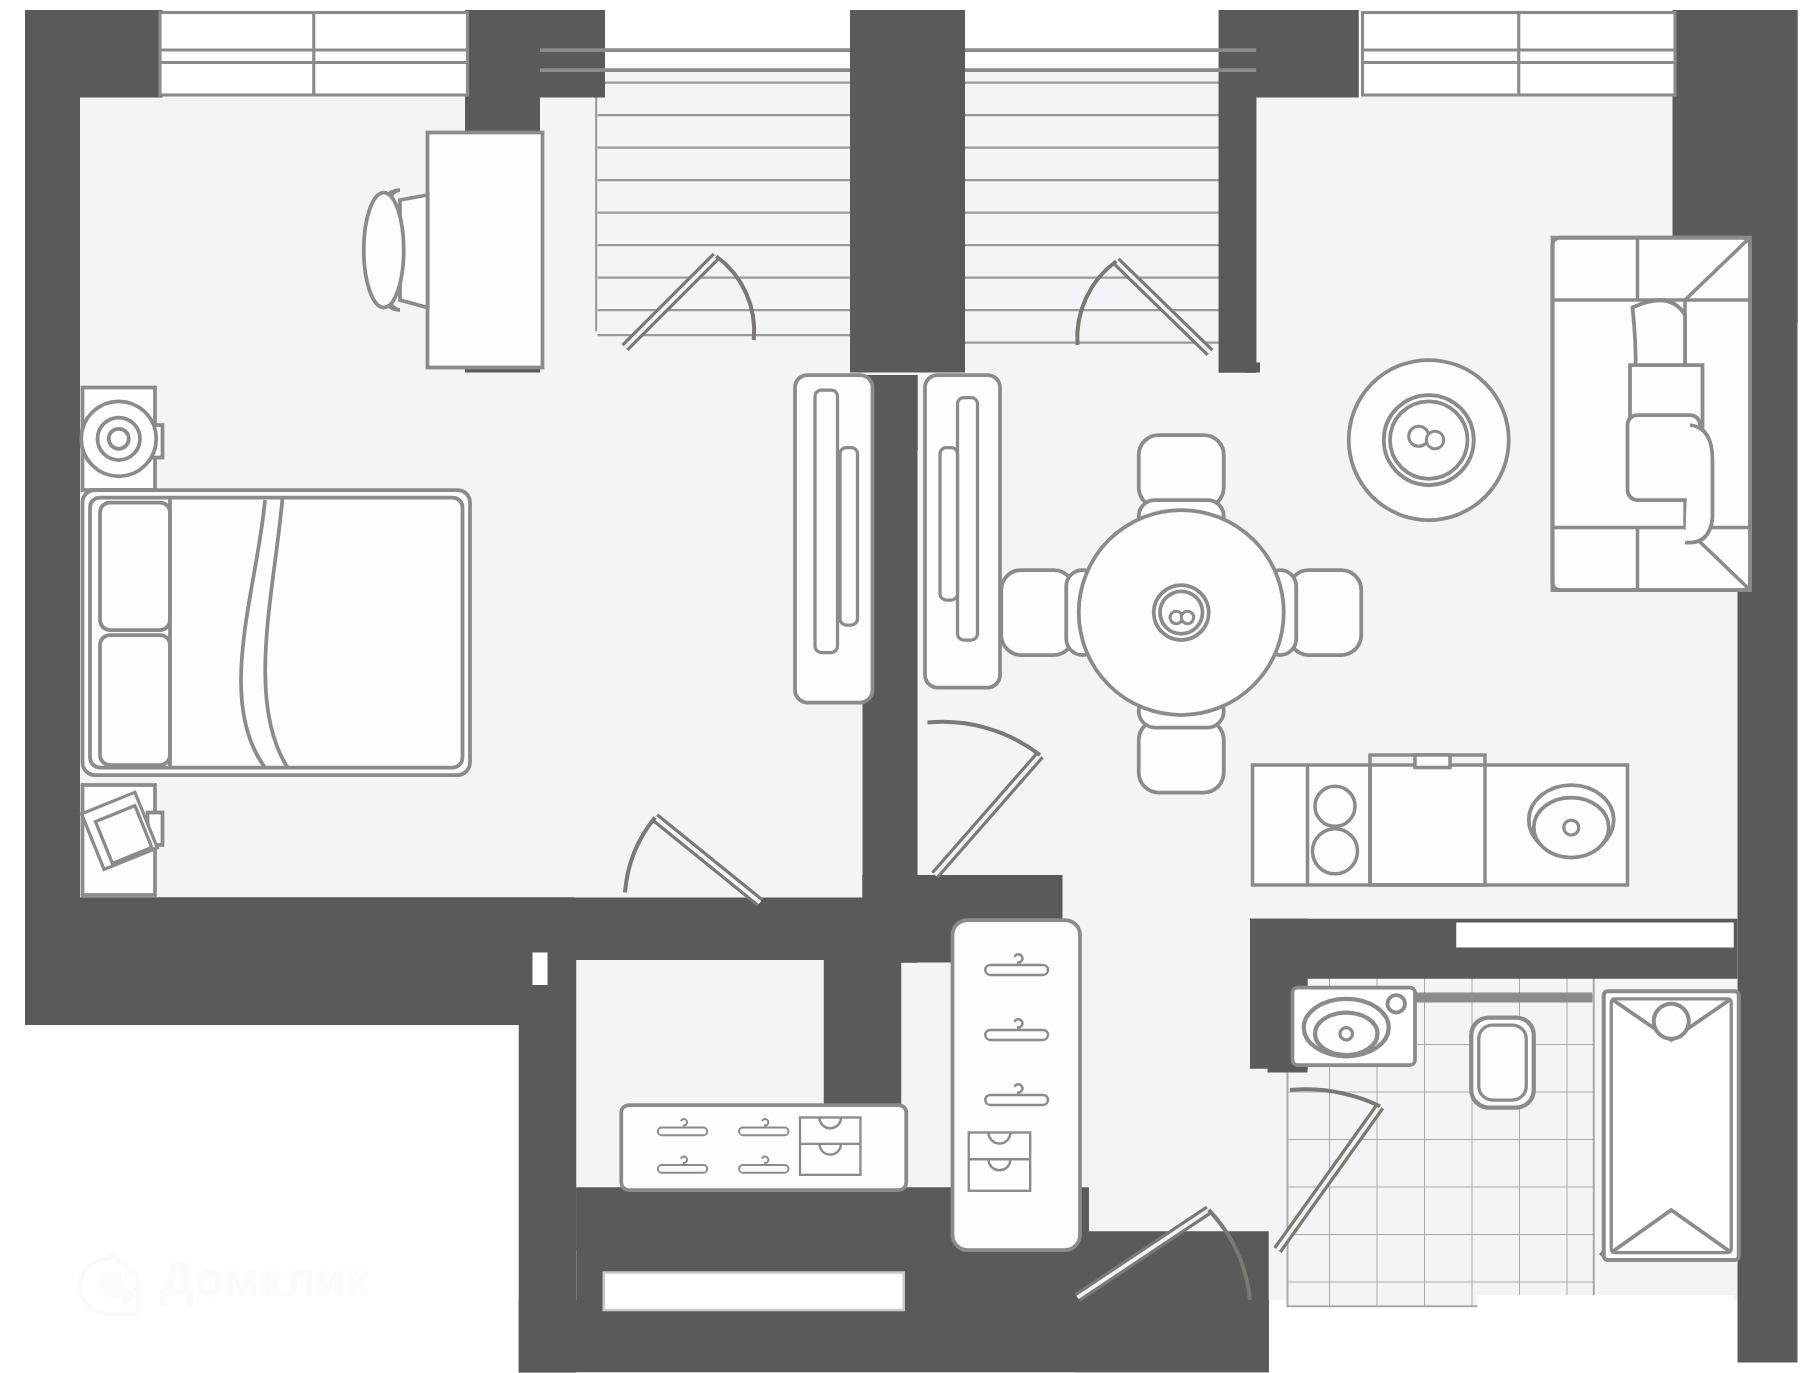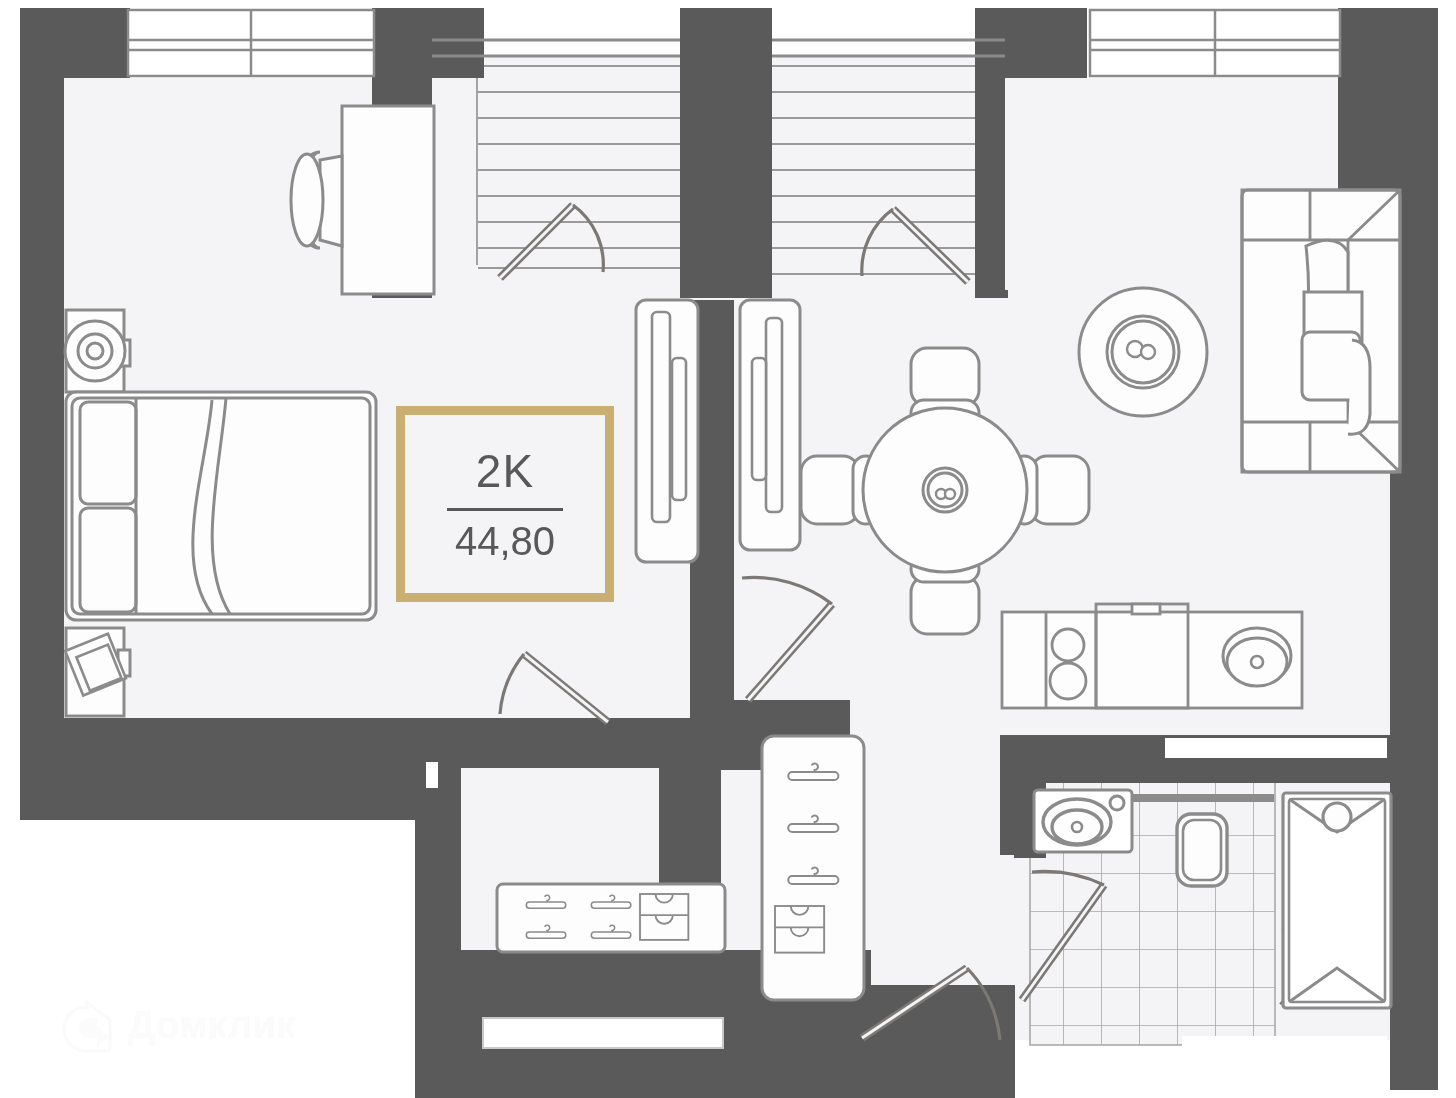--- a/index.html
+++ b/index.html
@@ -365,25 +365,20 @@
       <g>
         <rect x="1283" y="793" width="108" height="215" rx="3" fill="#ffffff" stroke-width="3.2"></rect>
         <rect x="1289" y="799" width="96" height="203" rx="3" fill="none" stroke-width="2.6"></rect>
         <path d="M1289 799 L1337 832 L1385 799" fill="none" stroke-width="3"></path>
         <circle cx="1337" cy="817" r="14" stroke-width="3.2"></circle>
         <path d="M1289 1002 L1337 968 L1385 1002" fill="none" stroke-width="3"></path>
       </g>
     </g>
   </svg>
 
-  <div class="badge">
-    <div class="rooms">2K</div>
-    <div class="rule"></div>
-    <div class="area">44,80</div>
-  </div>
 
   <div class="wm">
     <svg width="58" height="58" viewBox="0 0 58 58">
       <path d="M29 5 L54 24 V52 a3 3 0 0 1 -3 3 H30 a22 22 0 0 1 0 -44 h3" fill="none" stroke="#fafafa" stroke-width="3.2" stroke-linejoin="round"></path>
       <path d="M33 22 a10 10 0 1 0 0 20 h8 V22 Z" fill="#fafafa" opacity="0.85"></path>
       <path d="M41 30 L52 41 L41 52 Z" fill="#fafafa" opacity="0.7"></path>
     </svg>
     <div class="wmtext">Домклик</div>
   </div>
 

